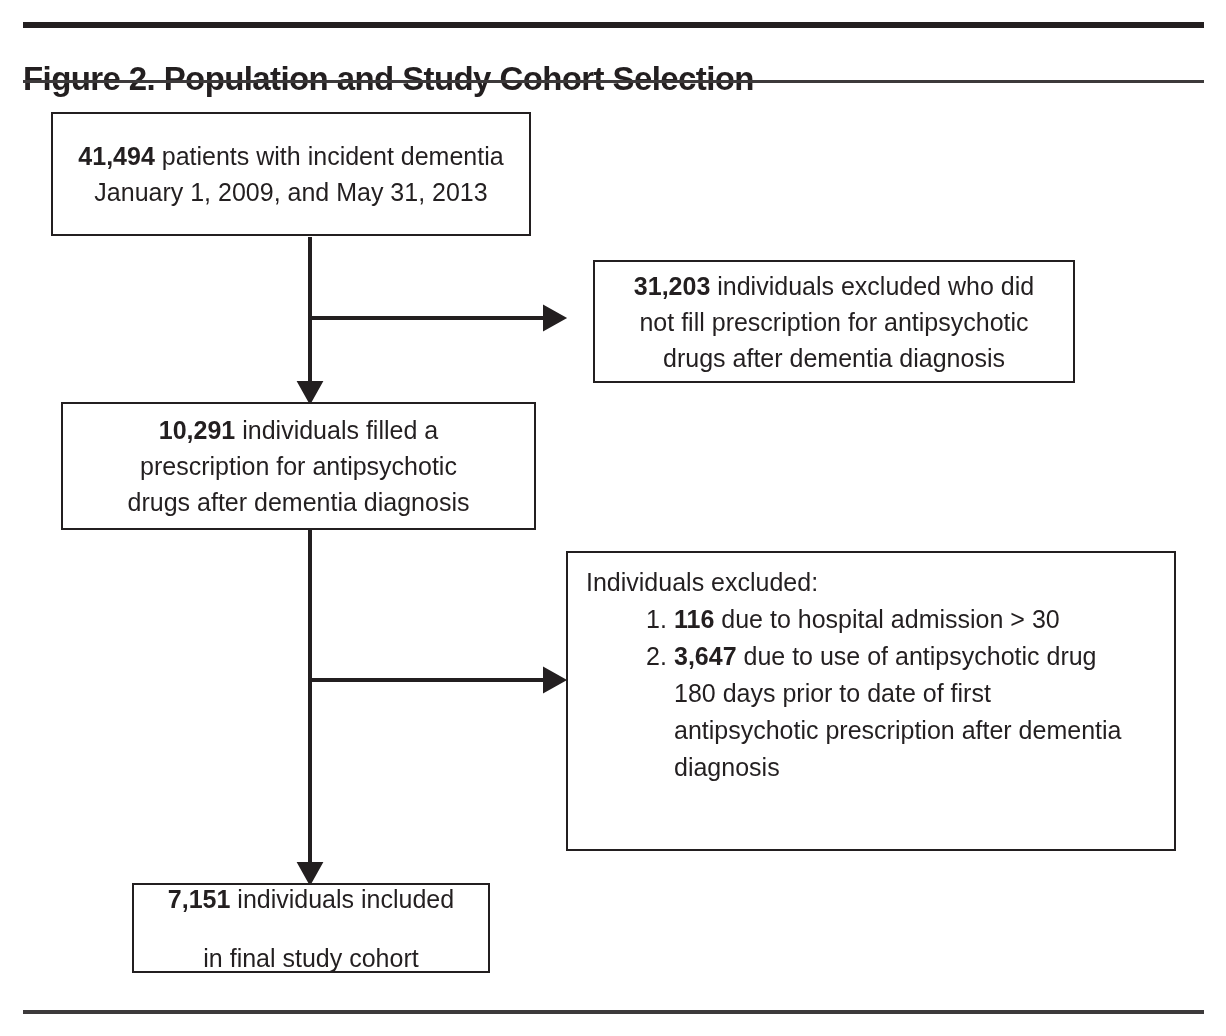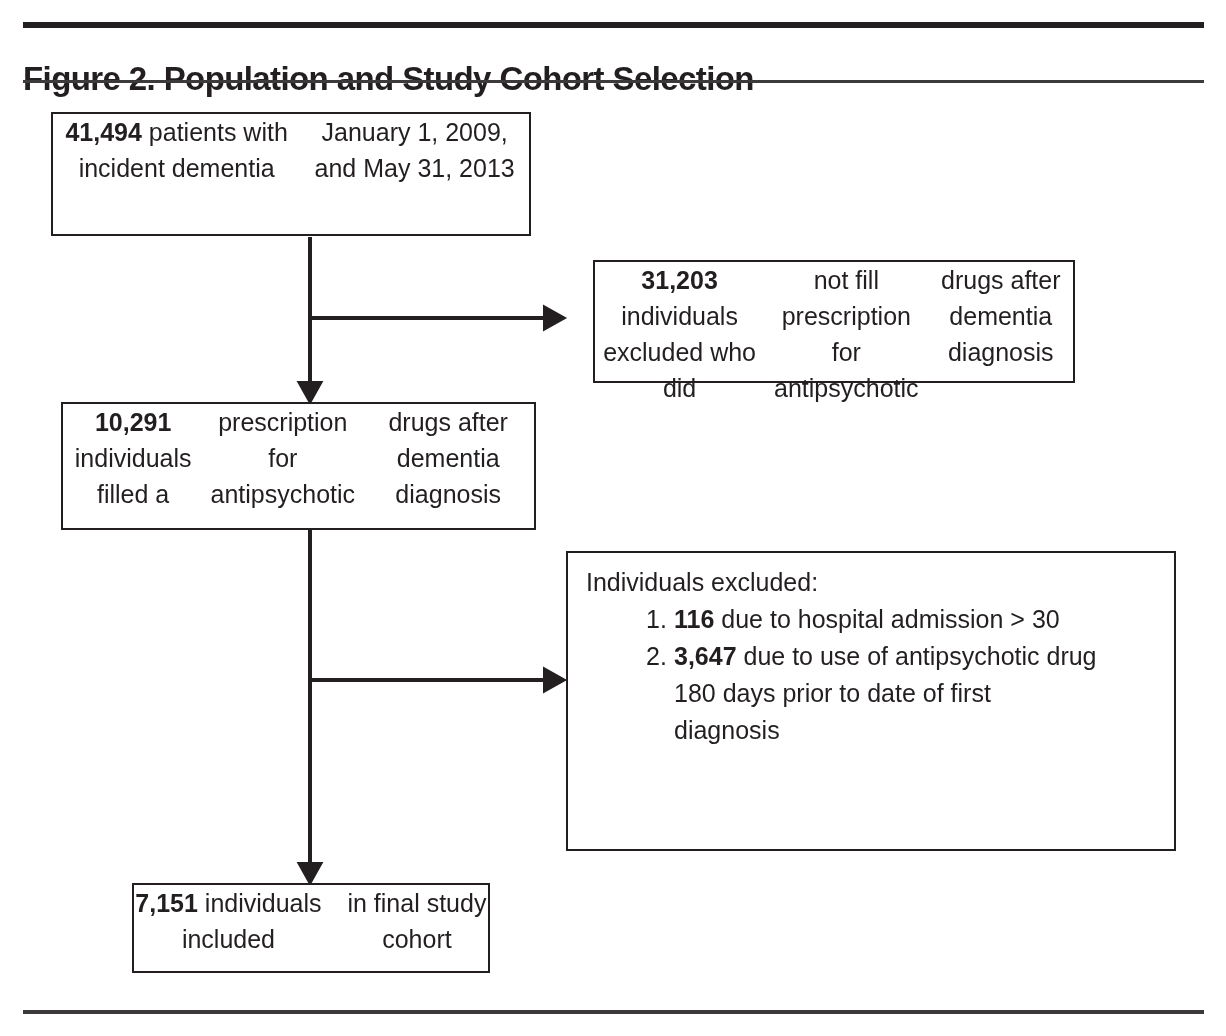--- a/index.html
+++ b/index.html
@@ -38,21 +38,21 @@
   .fbox {
     position: absolute;
     box-sizing: border-box;
     border: 2.5px solid #231f20;
     background: #ffffff;
     font-size: 25px;
     line-height: 36px;
   }
   .fbox.centered {
     display: flex;
-    flex-direction: row;
+    flex-direction: column;
     justify-content: center;
     text-align: center;
   }
   .box-population { left: 51px;  top: 112px; width: 480px; height: 124px; }
   .box-excl-1     { left: 593px; top: 260px; width: 482px; height: 123px; }
   .box-filled     { left: 61px;  top: 402px; width: 475px; height: 128px; }
   .box-excl-2     { left: 566px; top: 551px; width: 610px; height: 300px;
                     padding: 11px 14px 0 18px; line-height: 37px; }
   .box-final      { left: 132px; top: 883px; width: 358px; height: 90px; gap: 23px; }
   .bline { display: block; }
@@ -119,20 +119,21 @@
       <span class="excl-marker">1.</span>
       <div class="excl-lines">
         <div class="bline"><b>116</b><span> due to hospital admission &gt; 30</span></div>
       </div>
     </div>
     <div class="excl-item">
       <span class="excl-marker">2.</span>
       <div class="excl-lines">
         <div class="bline"><b>3,647</b><span> due to use of antipsychotic drug</span></div>
         <div class="bline"><span>180 days prior to date of first</span></div>
+        <div class="bline"><span>antipsychotic prescription after dementia</span></div>
         <div class="bline"><span>diagnosis</span></div>
       </div>
     </div>
   </div>
 
   <div class="fbox centered box-final">
     <span class="bline"><b>7,151</b><span> individuals included</span></span>
     <span class="bline"><span>in final study cohort</span></span>
   </div>
 

